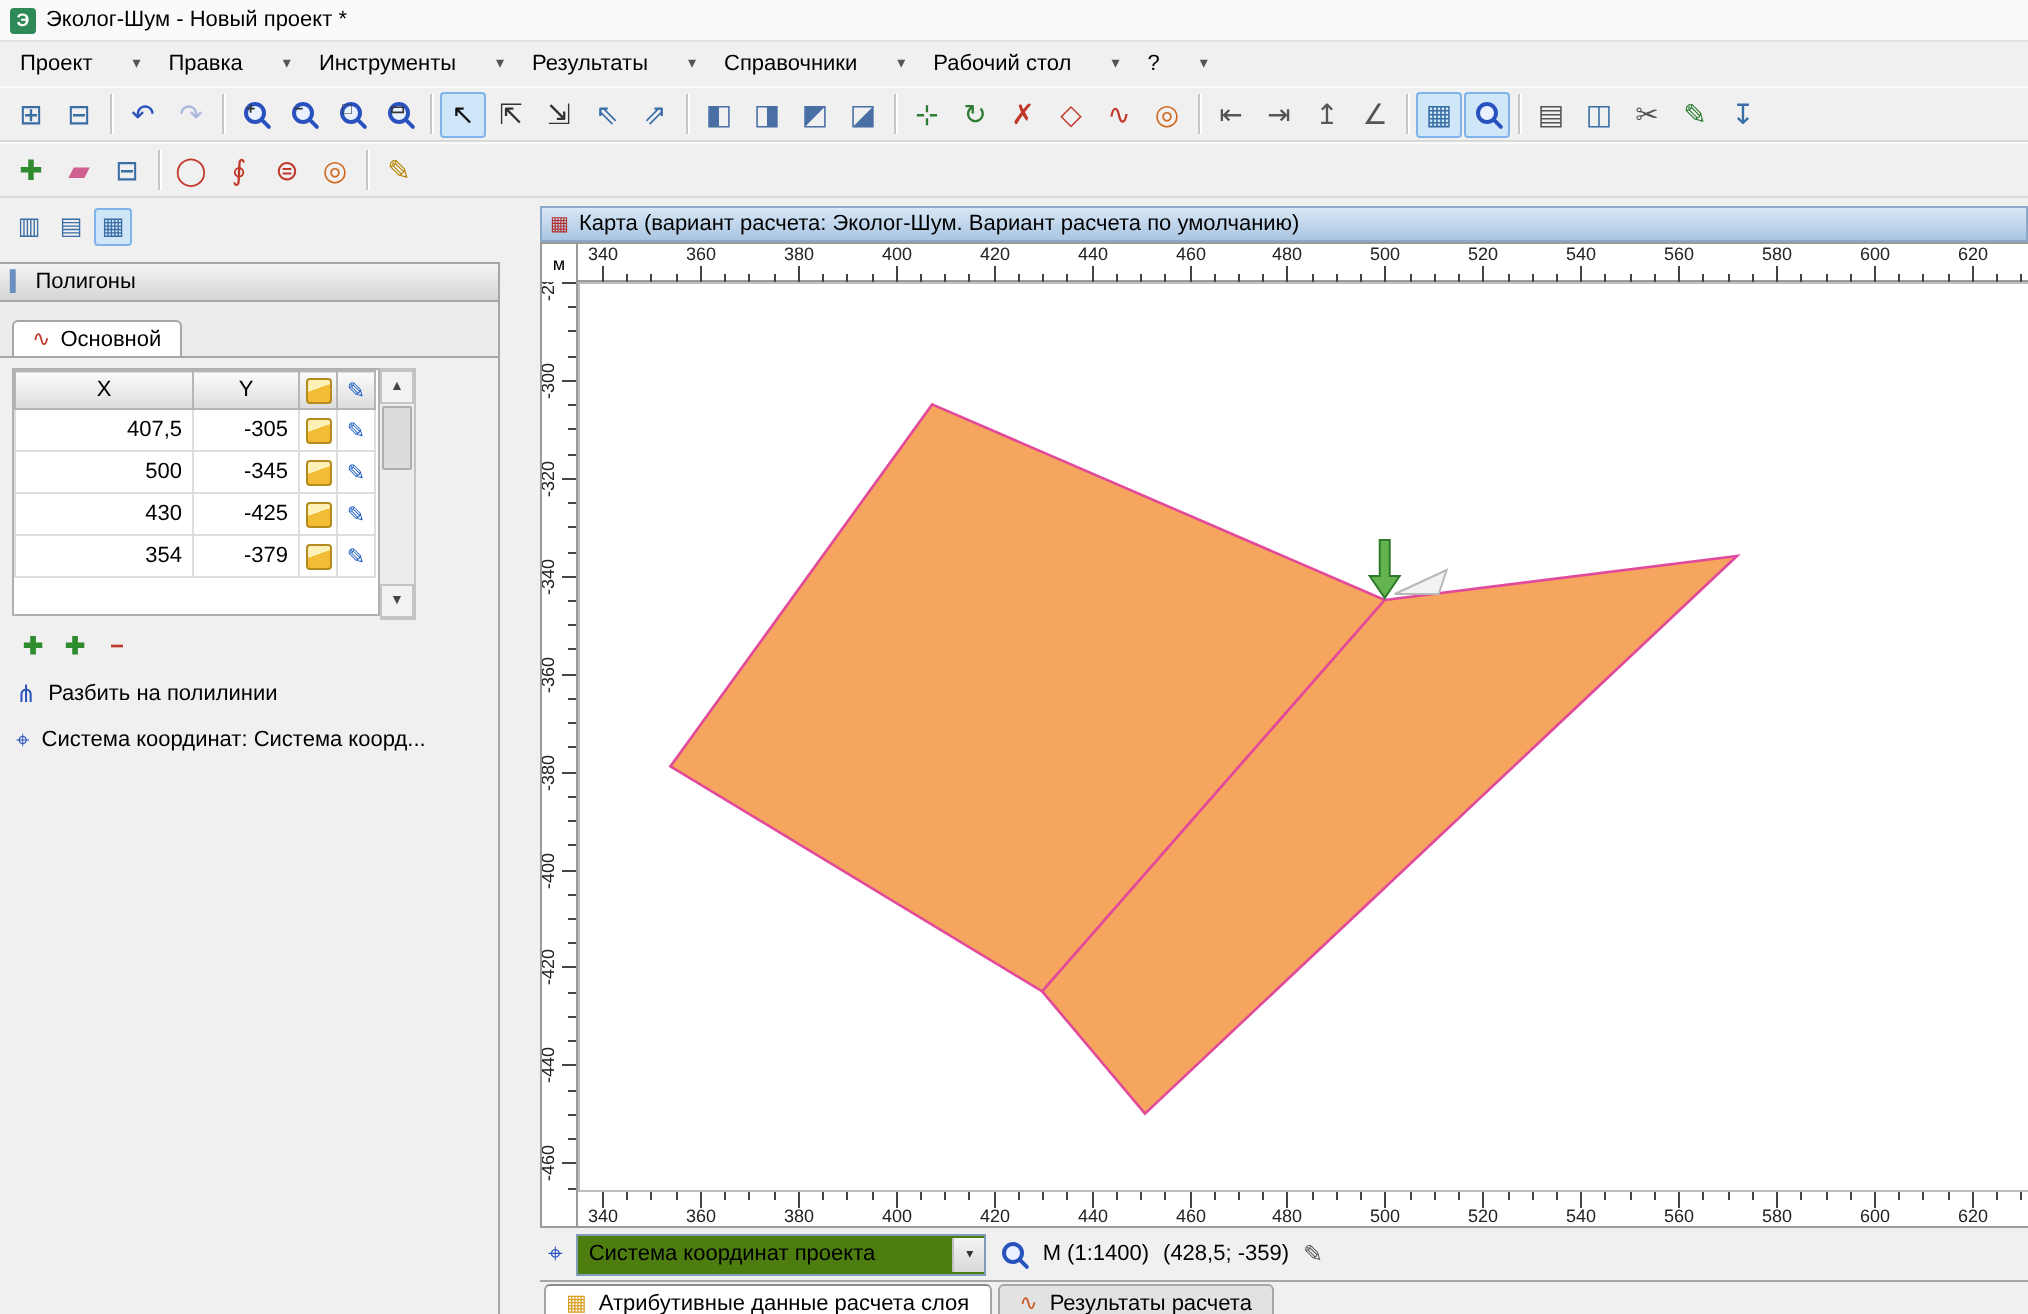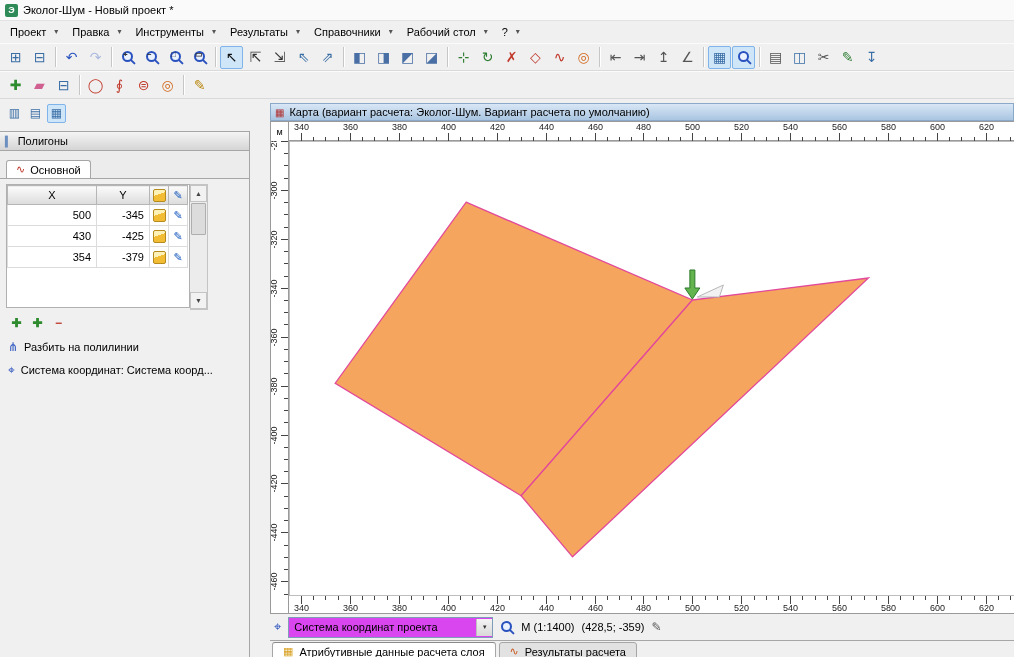--- a/index.html
+++ b/index.html
@@ -1,21 +1,21 @@
 <!DOCTYPE html>
 <html><head>
 <meta charset="utf-8">
 <style>
   html,body{margin:0;padding:0}
   body{width:1014px;height:657px;overflow:hidden;position:relative;background:#f0f0f0;
        font-family:"Liberation Sans",sans-serif;font-size:11px;color:#000;-webkit-font-smoothing:antialiased}
   .titlebar{height:20px;background:#fafafa;display:flex;align-items:center;gap:5px;padding:0 5px;border-bottom:1px solid #e3e3e3}
   .appicon{width:13px;height:13px;background:#2e8b57;color:#fff;font-size:9px;font-weight:bold;display:flex;align-items:center;justify-content:center;border-radius:2px;flex:none}
   .menubar{height:22px;display:flex;align-items:center;padding:0 3px;background:#f0f0f0}
-  .menu-item{display:flex;align-items:center;gap:8px;padding:3px 7px;cursor:default}
+  .menu-item{display:flex;align-items:center;gap:20px;padding:3px 7px;cursor:default}
   .caret{font-size:8px;color:#555;line-height:1}
   .toolbar{height:26px;display:flex;align-items:center;padding:0 4px;background:#f0f0f0;border-top:1px solid #fbfbfb;border-bottom:1px solid #d9d9d9;gap:1px}
   .tb-btn{width:23px;height:23px;flex:none;border:1px solid transparent;background:transparent;display:flex;align-items:center;justify-content:center;font-size:14px;line-height:1;padding:0;font-family:"Liberation Sans",sans-serif;border-radius:2px}
   .tb-btn.pressed{background:#cfe6f9;border-color:#7eb4ea}
   .tb-btn.disabled{opacity:.35}
   .tb-sep{width:1px;height:20px;background:#c6c6c6;box-shadow:1px 0 0 #fff;margin:0 3px;flex:none}
   .mag{position:relative;width:14px;height:14px;display:inline-block;flex:none}
   .mag::before{content:"";position:absolute;left:1px;top:1px;width:7px;height:7px;border:2px solid #2a52be;border-radius:50%;background:#eaf2ff}
   .mag::after{content:"";position:absolute;width:6px;height:2px;background:#2a52be;transform:rotate(45deg);left:9px;top:11px;border-radius:1px}
   .mag .badge{position:absolute;left:2.5px;top:1px;font-size:8px;font-weight:bold;color:#333;z-index:1;line-height:1}
@@ -58,21 +58,21 @@
   .hruler{width:726px;flex:none;background:#fff;border:1px solid #9a9a9a;border-left:none}
   .canvas-row{display:flex;height:455px;flex:none}
   .vruler{width:17px;flex:none;background:#fff;border-left:1px solid #9a9a9a;border-right:1px solid #9a9a9a}
   .canvas{width:726px;height:455px;flex:none;background:#fff;border-right:1px solid #9a9a9a}
   .bruler-row{display:flex;height:18px;flex:none}
   .bcorner{width:17px;height:17px;flex:none;background:#fff;border:1px solid #9a9a9a;border-top:none}
   .bruler{width:726px;flex:none;background:#fff;border:1px solid #9a9a9a;border-left:none;border-top:none}
   .statusbar{height:26px;flex:none;display:flex;align-items:center;gap:7px;padding:0 4px}
   .sb-ic{color:#2a52be;font-size:13px}
   .sb-ic2{color:#555;font-size:12px}
-  .combo{width:198px;height:19px;border:1px solid #7f9db9;background:#d946ef;display:flex;align-items:center;justify-content:space-between;padding-left:5px}
+  .combo{width:198px;height:19px;border:1px solid #7f9db9;background:#4d7c0f;display:flex;align-items:center;justify-content:space-between;padding-left:5px}
   .arrowbox{width:15px;height:17px;background:linear-gradient(#f4f4f4,#d8d8d8);border-left:1px solid #c0c0c0;display:flex;align-items:center;justify-content:center;font-size:7px;color:#333}
   .bottom-tabs{height:22px;flex:none;display:flex;gap:3px;align-items:flex-start;padding:1px 2px 0;border-top:1px solid #a6a6a6;background:#f0f0f0}
   .btab{display:flex;align-items:center;gap:6px;padding:2px 10px 3px;border:1px solid #a6a6a6;border-radius:3px 3px 0 0;background:#e2e2e2}
   .btab.active{background:#fff;border-top-color:#8a8a8a}
   svg text{font-family:"Liberation Sans",sans-serif}
 </style>
 </head>
 <body>
 
 <div class="titlebar">
@@ -212,20 +212,26 @@
           <table class="coord">
             <thead>
               <tr>
                 <th class="cx">X</th>
                 <th class="cy">Y</th>
                 <th class="icw"><span class="icon-bucket"></span></th>
                 <th class="icw"><span class="pencil">✎</span></th>
               </tr>
             </thead>
             <tbody id="coord-rows">
+                <tr>
+                  <td>407,5</td>
+                  <td>-305</td>
+                  <td class="ic"><span class="icon-bucket"></span></td>
+                  <td class="ic"><span class="pencil">✎</span></td>
+                </tr>
                 <tr>
                   <td>500</td>
                   <td>-345</td>
                   <td class="ic"><span class="icon-bucket"></span></td>
                   <td class="ic"><span class="pencil">✎</span></td>
                 </tr>
                 <tr>
                   <td>430</td>
                   <td>-425</td>
                   <td class="ic"><span class="icon-bucket"></span></td>

